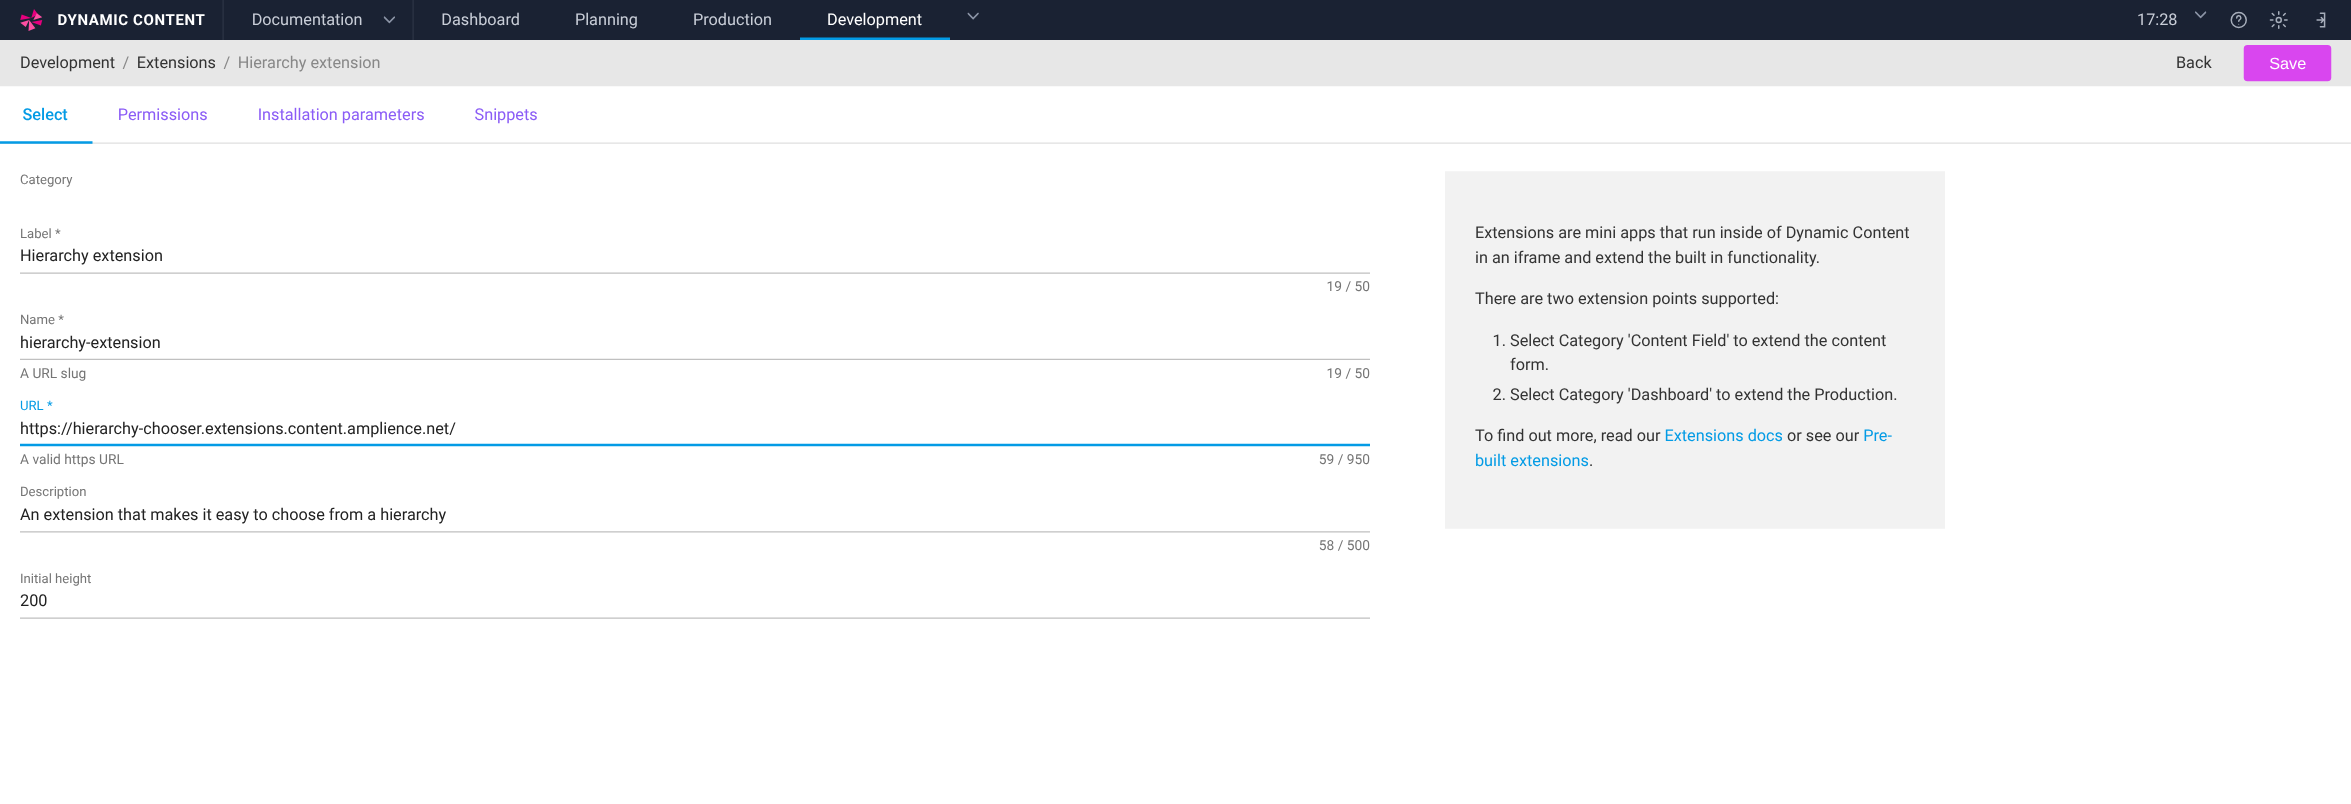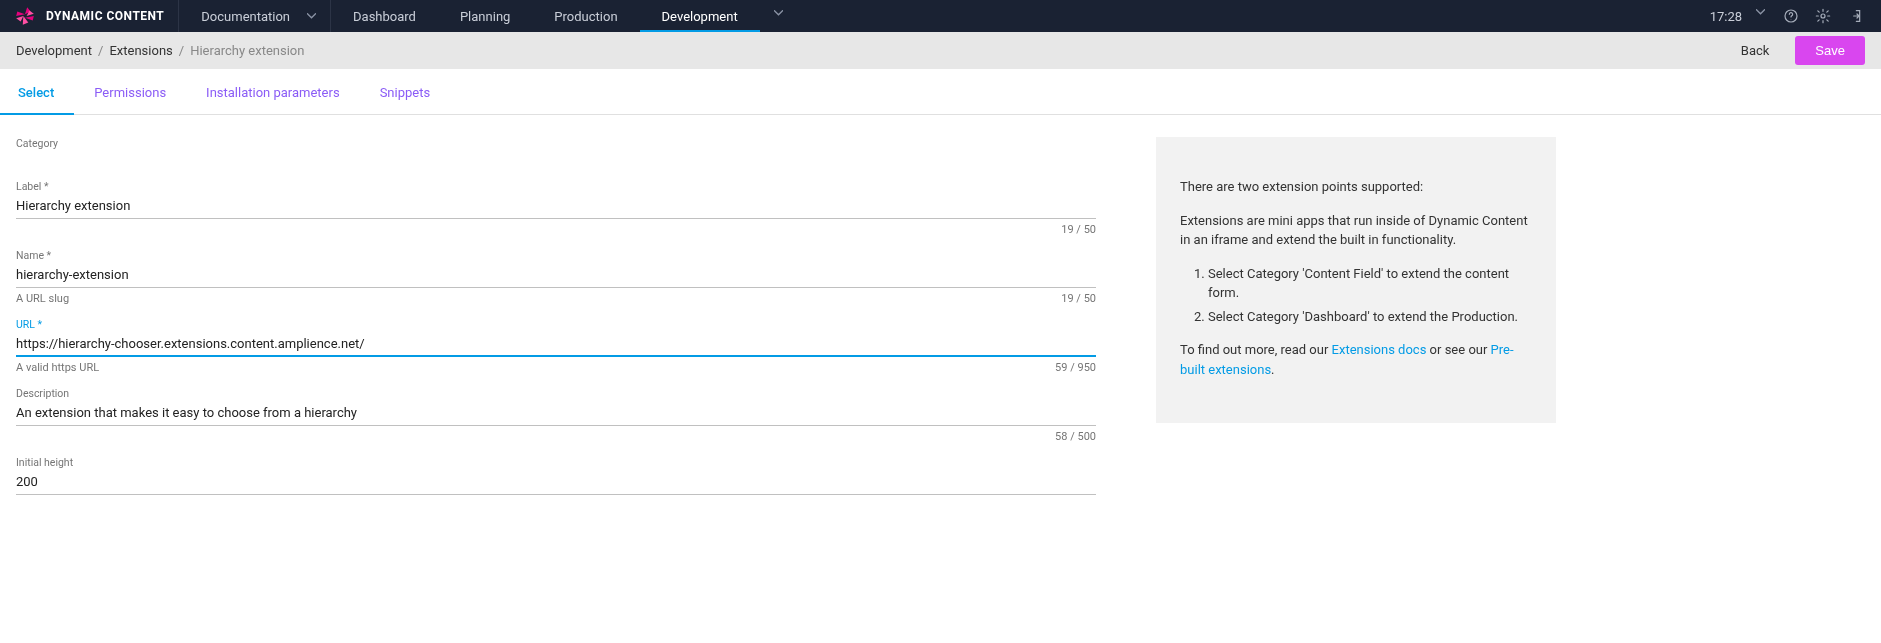--- a/index.html
+++ b/index.html
@@ -210,22 +210,22 @@
 
     <div class="field">
       <label class="field-label">Initial height</label>
       <input class="field-input-text" value="200" style="">
       <div class="field-hint-row"></div>
     </div>
 
   </div>
 
   <div class="side-col">
+    <p>Extensions are mini apps that run inside of Dynamic Content in an iframe and extend the built in functionality.</p>
     <p>There are two extension points supported:</p>
-    <p>Extensions are mini apps that run inside of Dynamic Content in an iframe and extend the built in functionality.</p>
     <ol>
       <li>Select Category 'Content Field' to extend the content form.</li>
       <li>Select Category 'Dashboard' to extend the Production.</li>
     </ol>
     <p>
       <span>To find out more, read our </span><a>Extensions docs</a><span> or see our </span><a>Pre-built extensions</a><span>.</span>
     </p>
   </div>
 </div>
 

